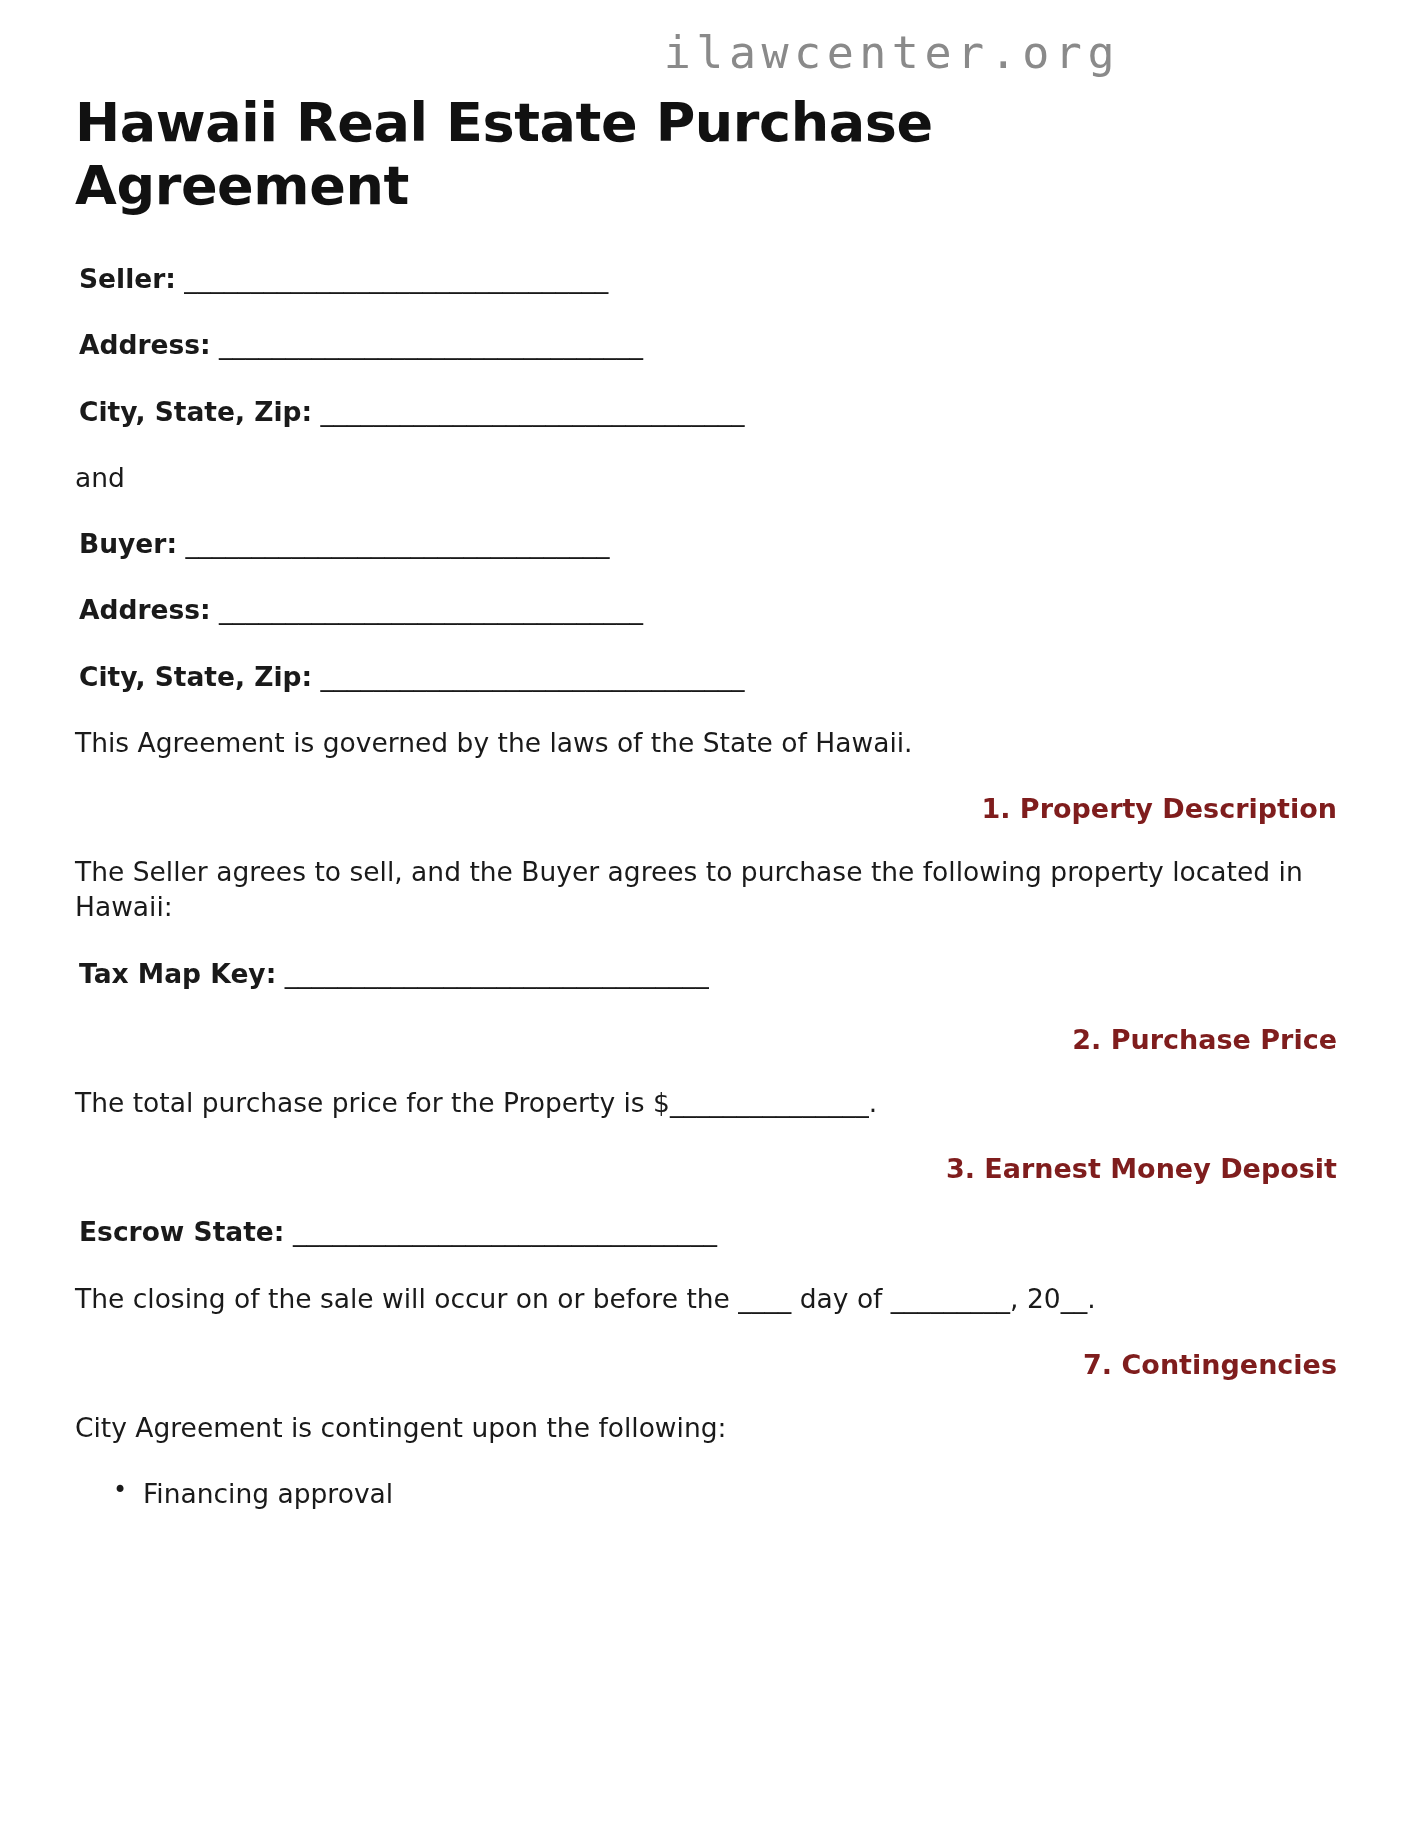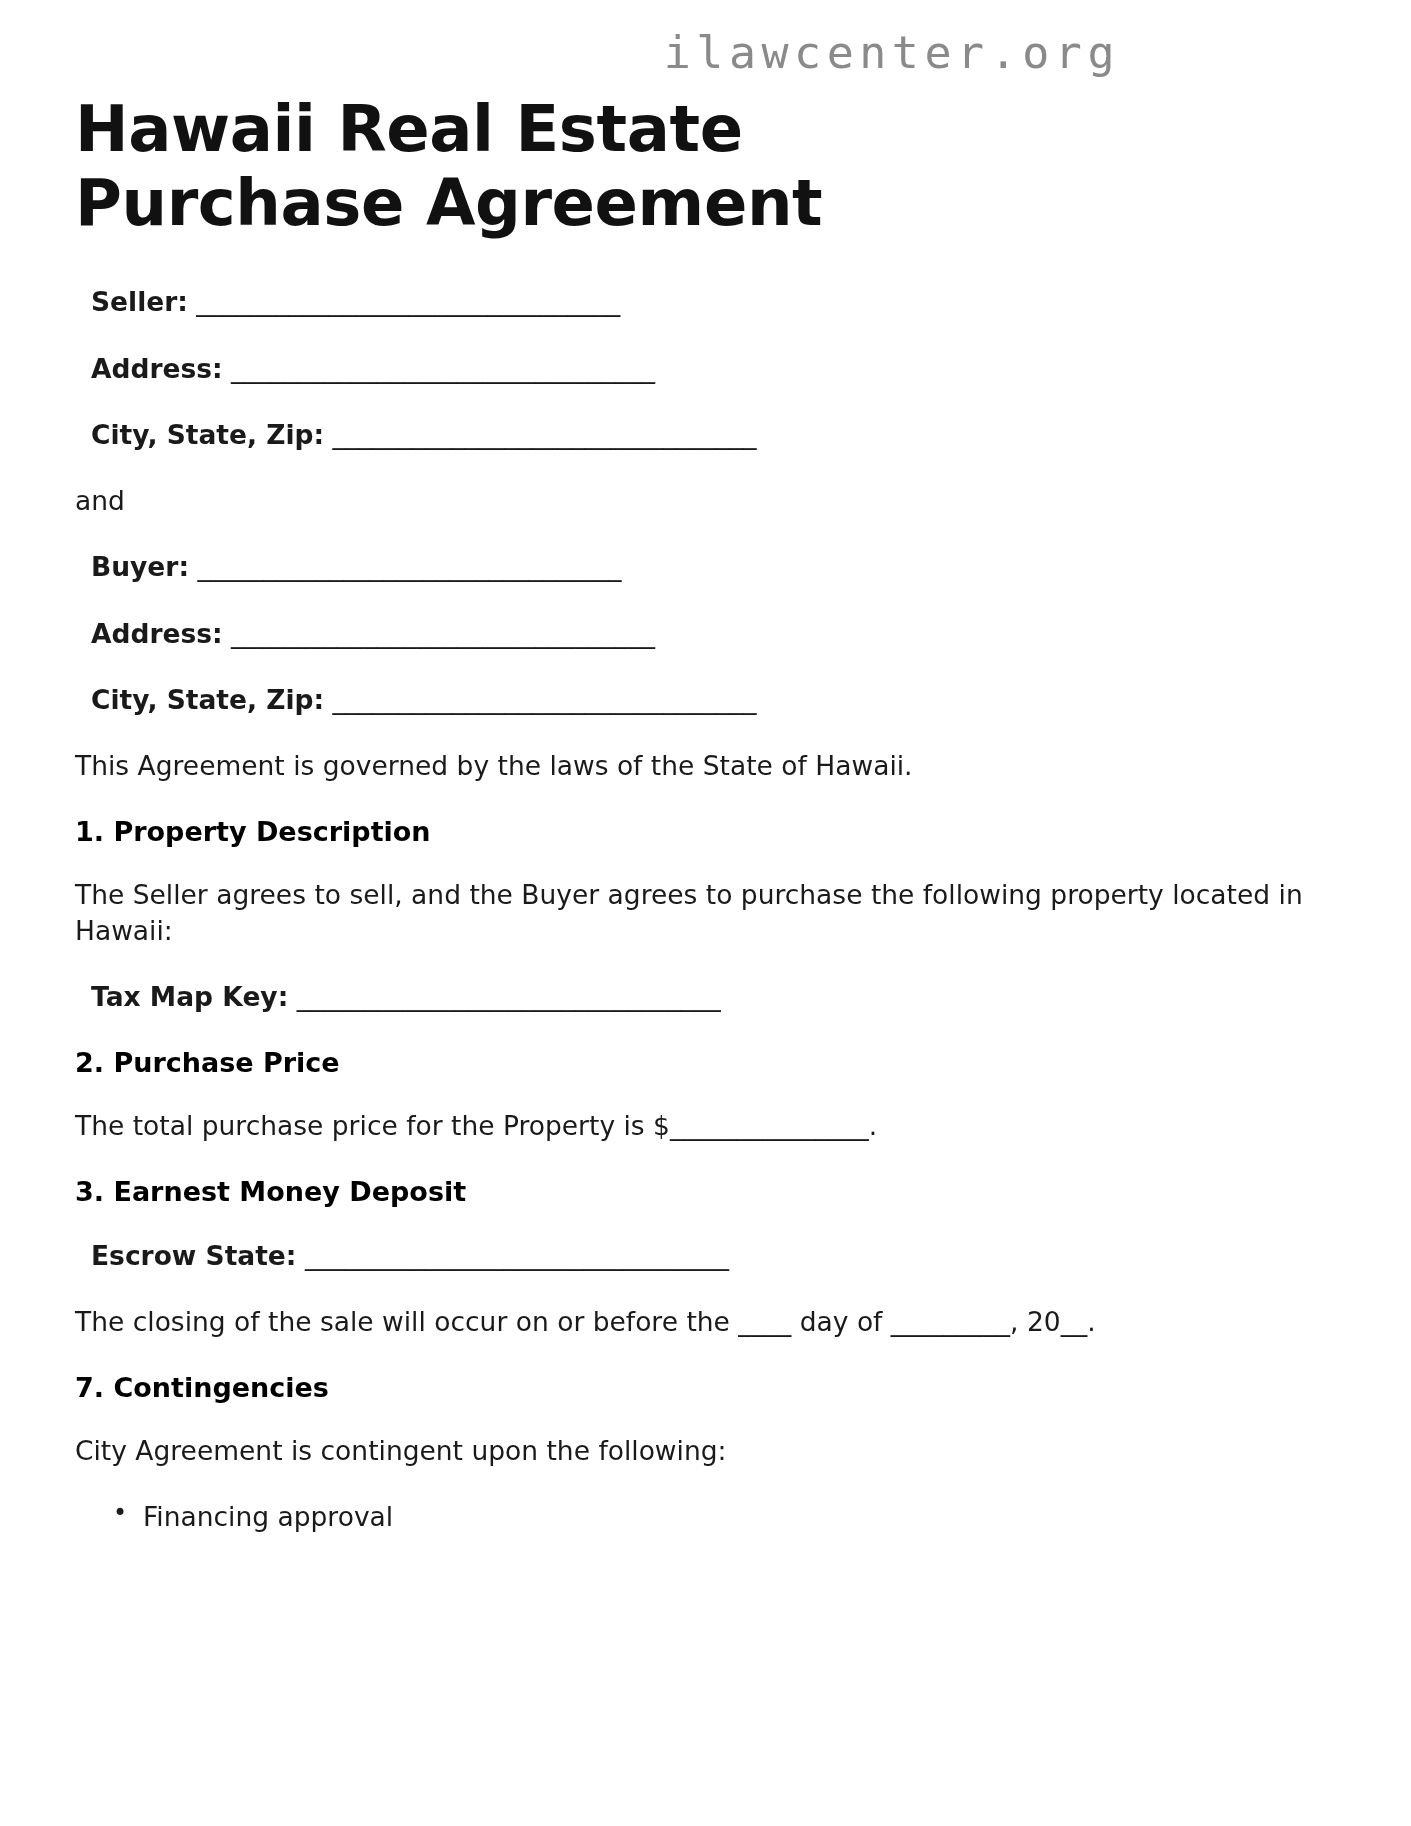--- a/index.html
+++ b/index.html
@@ -42,53 +42,54 @@
   
   .content {
     position: absolute;
     left: 75px;
     top: 92px;
     width: 1262px;
   }
 
   h1.doc-title {
     font-family: "DejaVu Sans", sans-serif;
-    font-size: 64px;
+    font-size: 54px;
     font-weight: bold;
     line-height: 1.16;
     letter-spacing: -0.4px;
     margin: 0 0 44px 0;
     color: #111111;
     max-width: 1010px;
   }
 
   p.para {
     font-size: 26.5px;
     line-height: 1.33;
     margin: 0 0 31px 0;
     color: #1a1a1a;
     max-width: 1250px;
   }
 
   p.field {
     font-size: 26.5px;
     line-height: 1.33;
-    margin: 0 0 31px 16px;
+    margin: 0 0 31px 4px;
     color: #1a1a1a;
   }
   p.field b {
     font-weight: bold;
   }
 
   h2.section {
     font-size: 27px;
     font-weight: bold;
     line-height: 1.3;
     margin: 0 0 28px 0;
-    color: #000000;
+    color: #7f1d1d;
+    text-align: right;
   }
 
   ul.bullets {
     margin: 0 0 26px 0;
     padding-left: 68px;
     list-style: none;
   }
   ul.bullets li {
     font-size: 26.5px;
     line-height: 1.33;

